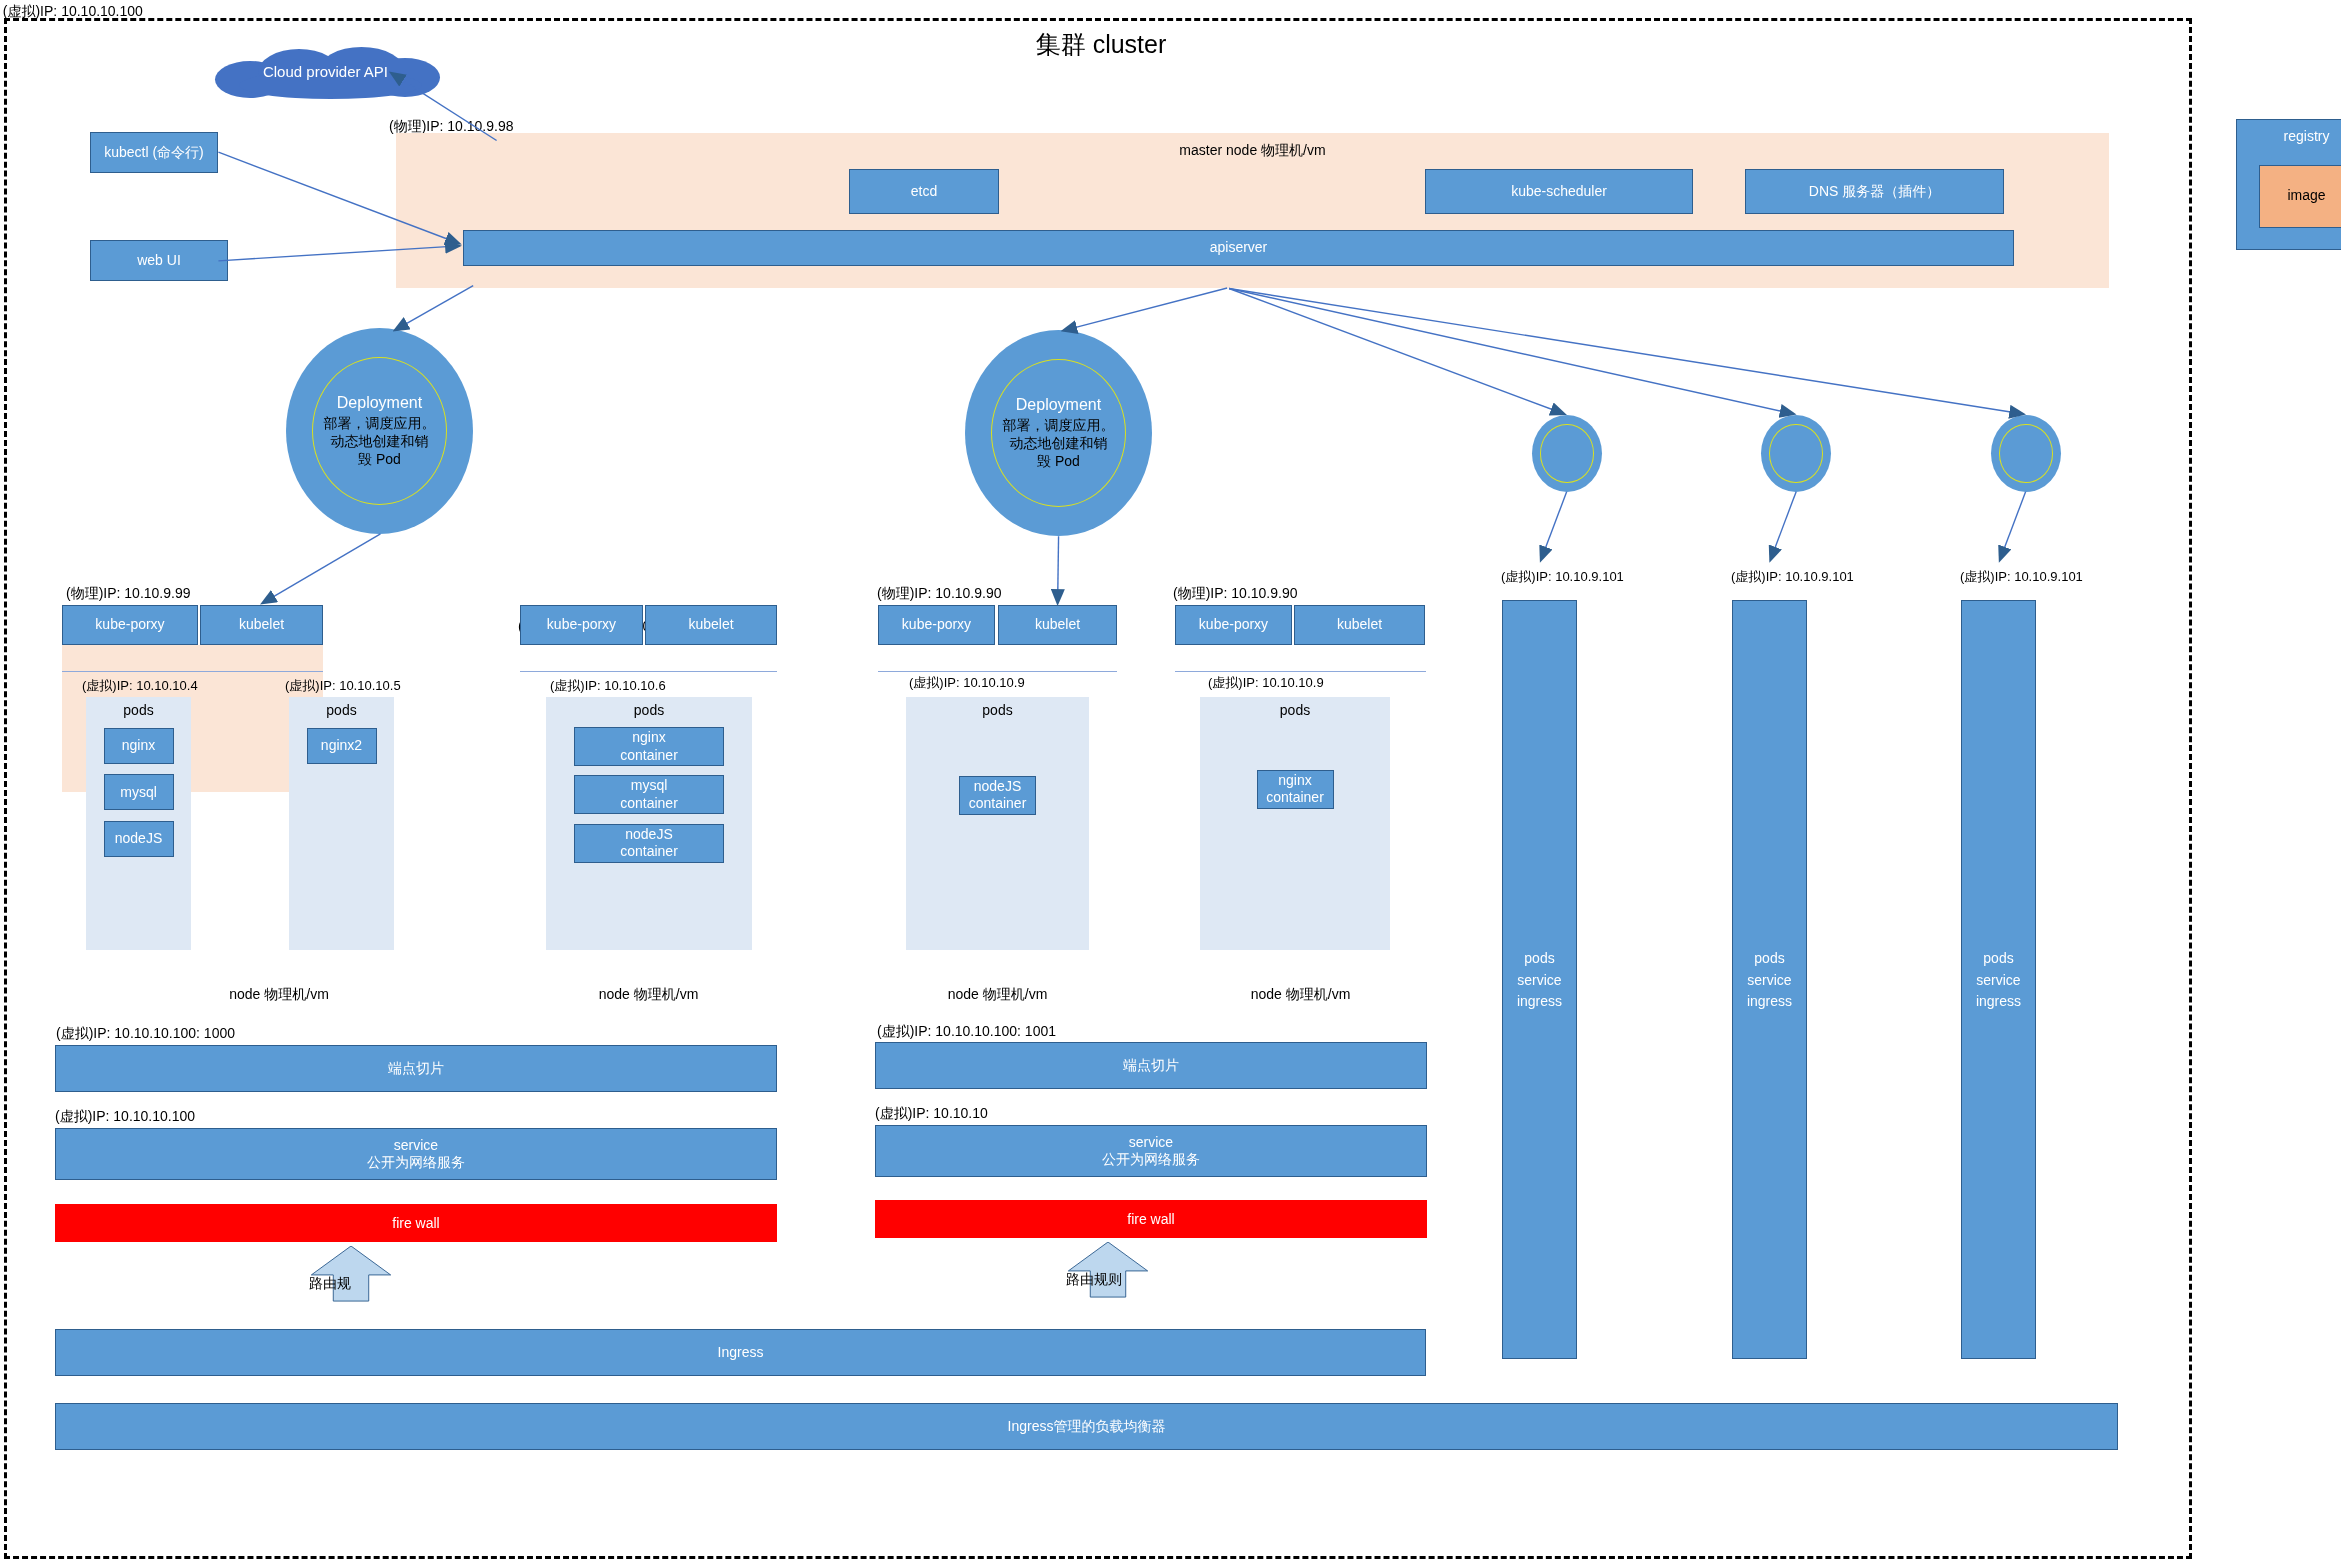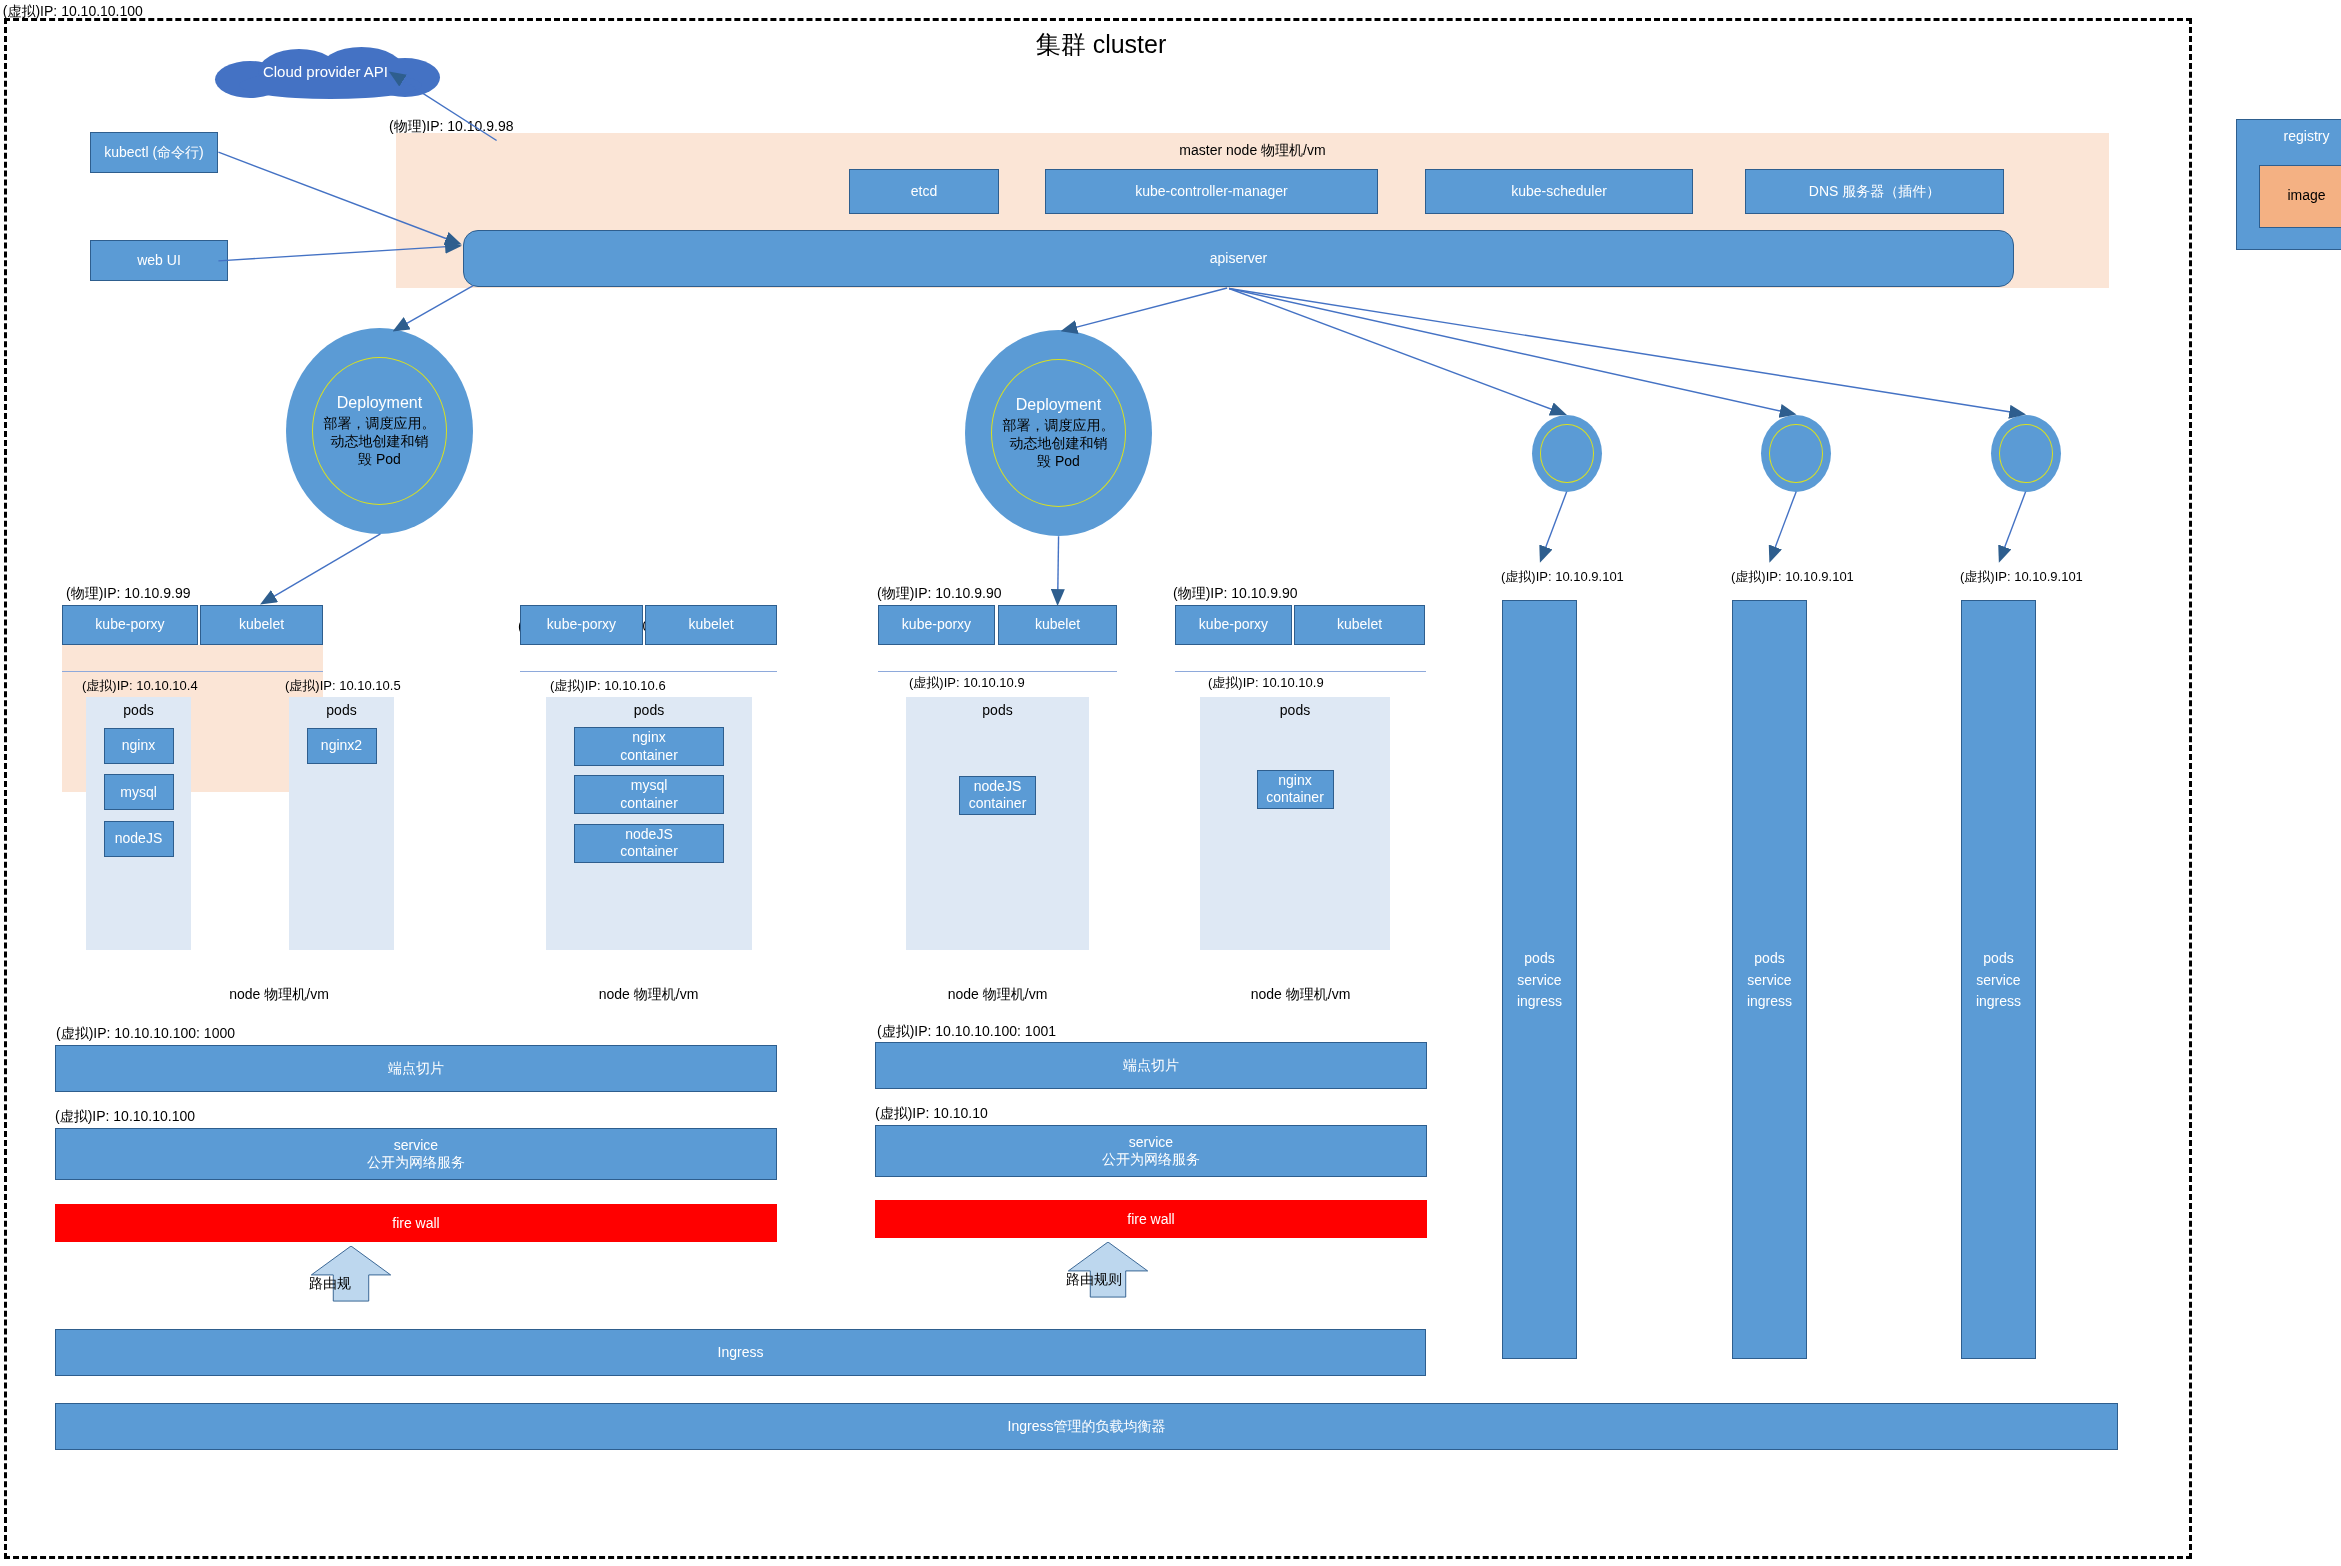--- a/index.html
+++ b/index.html
@@ -139,25 +139,24 @@
 
   <div class="abs iplabel" style="left:389px; top:118px;">(物理)IP: 10.10.9.98</div>
 
   <div class="abs bluebox" style="left:90px; top:132px; width:128px; height:41px;">kubectl (命令行)</div>
   <div class="abs bluebox" style="left:90px; top:240px; width:138px; height:41px;">web UI</div>
 
   <div class="abs pinkpanel" style="left:396px; top:133px; width:1713px; height:155px;"></div>
   <div class="abs plainlabel" style="left:396px; top:142px; width:1713px;">master node 物理机/vm</div>
 
   <div class="abs bluebox" style="left:849px; top:169px; width:150px; height:45px;">etcd</div>
-  <div class="abs bluebox" style="left:1045px; top:169px; width:333px; height:45px;">kube-controller-manager</div>
   <div class="abs bluebox" style="left:1425px; top:169px; width:268px; height:45px;">kube-scheduler</div>
   <div class="abs bluebox" style="left:1745px; top:169px; width:259px; height:45px;">DNS 服务器（插件）</div>
 
-  <div class="abs bluebox" style="left:463px; top:230px; width:1551px; height:57px;border-radius:15px;">apiserver</div>
+  <div class="abs bluebox" style="left:463px; top:230px; width:1551px; height:36px;">apiserver</div>
 
   <div class="abs bluebox" style="left:2236px; top:119px; width:141px; height:131px; flex-direction:column; justify-content:flex-start; padding-top:7.5px;">
     <div style="font-size:14px;">registry</div>
     <div style="margin-top:19.7px; width:94px; height:61px; background:#F4B183; border:1.4px solid #2E5E8E;
                 color:#000; display:flex; align-items:center; justify-content:center; font-size:14px;">image</div>
   </div>
 
   <div class="abs circle" style="left:286px; top:328px; width:187px; height:206px;">
     <div class="inner-ring" style="left:26px; top:29px; right:26px; bottom:29px;"></div>
     <div style="position:relative; z-index:2;">

